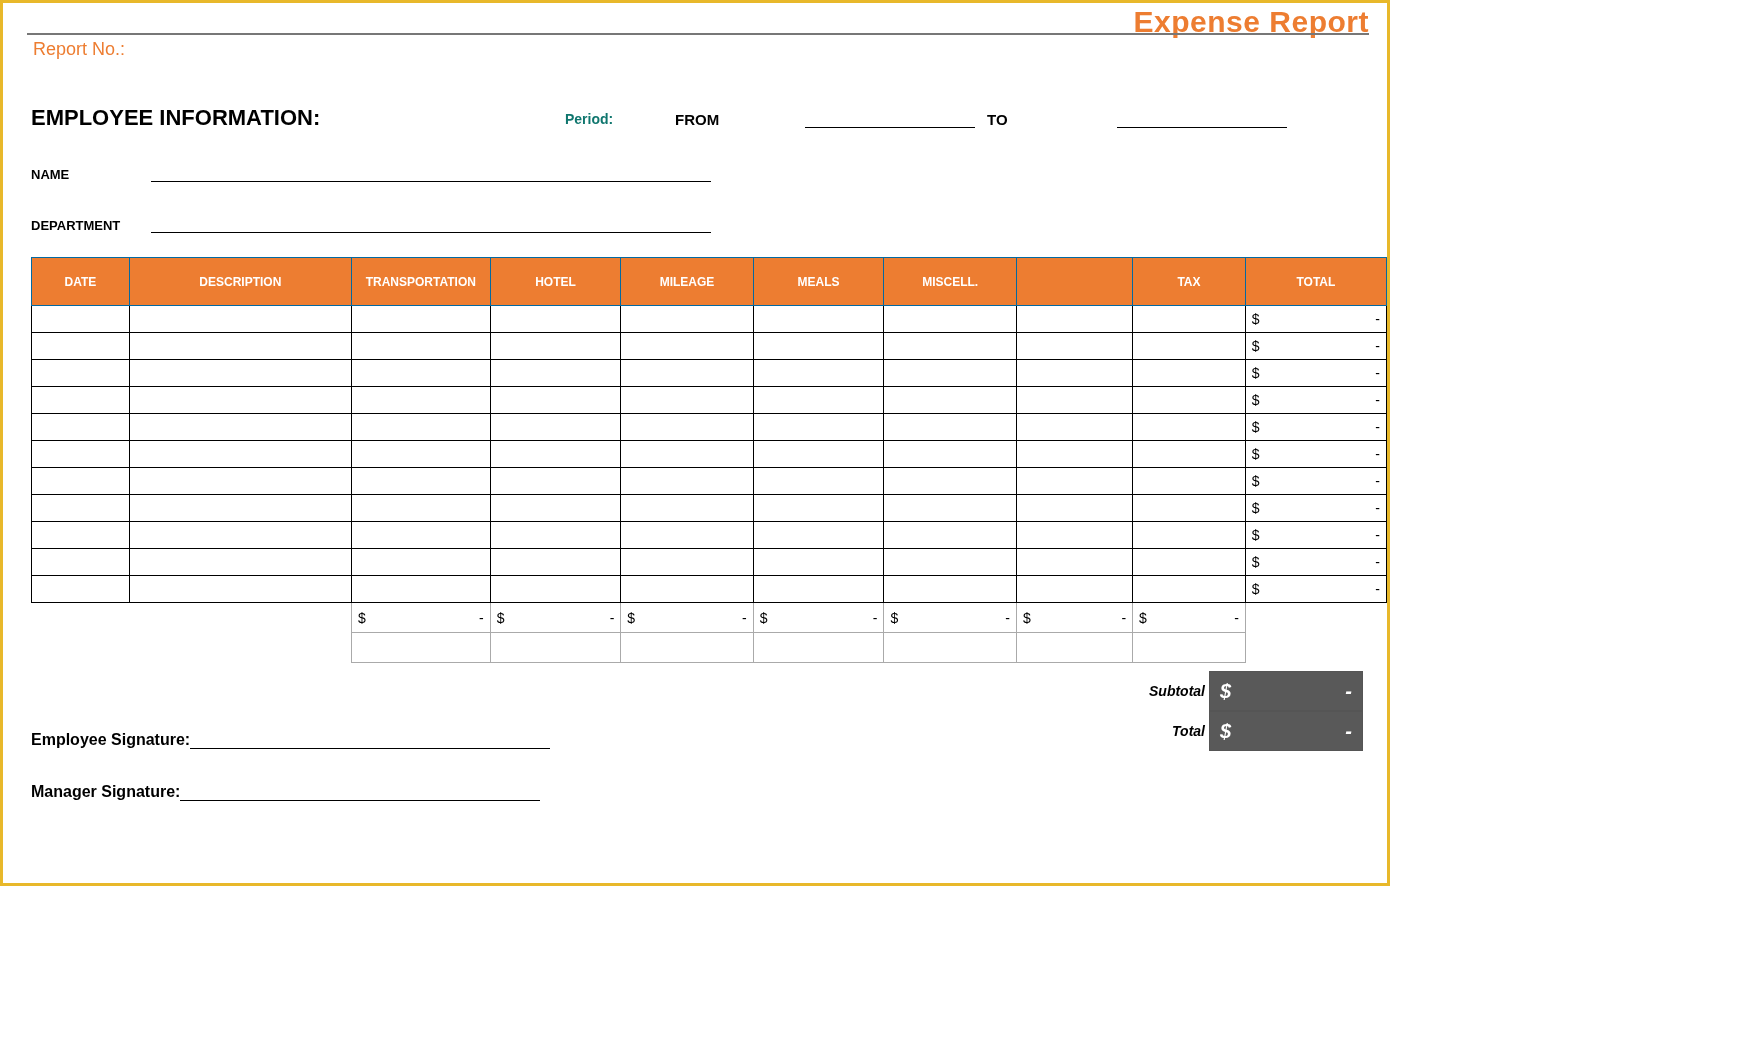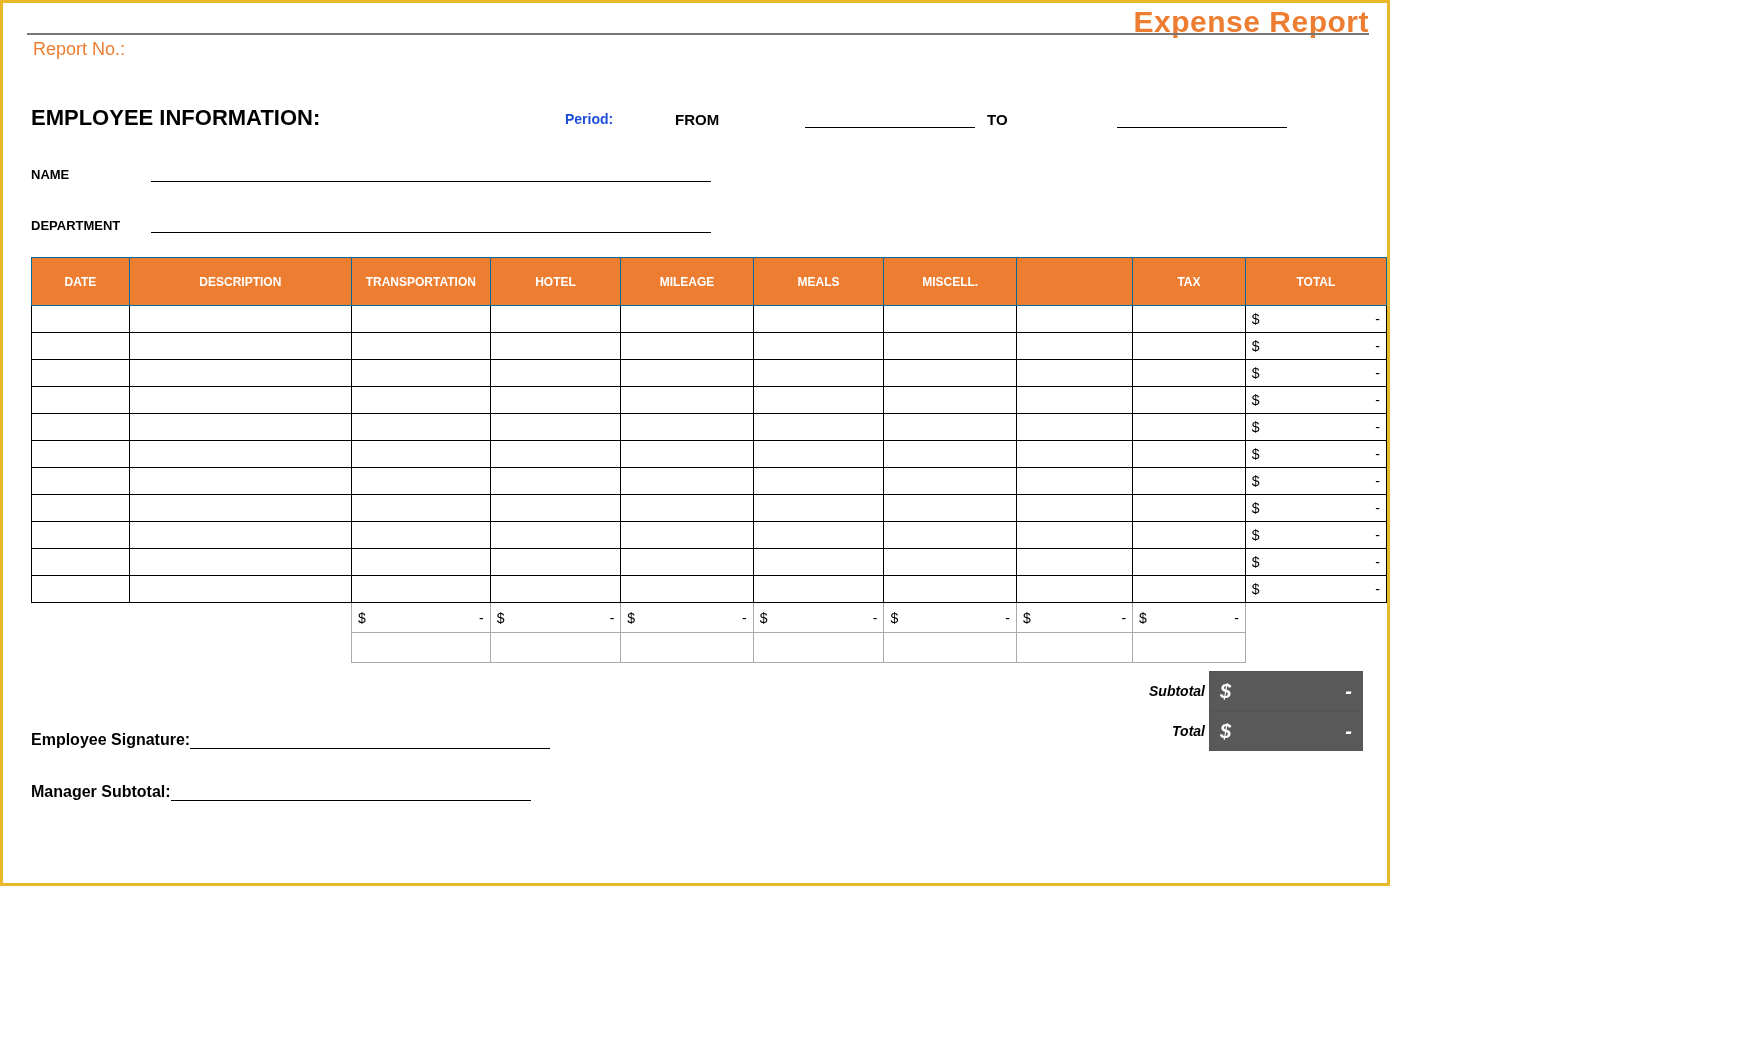--- a/index.html
+++ b/index.html
@@ -69,21 +69,21 @@
     width: 560px;
     height: 16px;
   }
   .period-block {
     position: absolute;
     top: 108px;
     right: 100px;
     display: flex;
   }
   .period-label {
-    color: #1d4ed8;
+    color: #0f766e;
     font-size: 14px;
     font-weight: 700;
     width: 110px;
   }
   .fromto {
     display: flex;
     gap: 12px;
   }
   .ft-row {
     display: flex;
@@ -515,18 +515,18 @@
       </div>
     </div>
   </div>
 
   <div class="sig-block">
     <div class="sig-row">
       <span class="sig-label">Employee Signature:</span>
       <div class="sig-line"></div>
     </div>
     <div class="sig-row">
-      <span class="sig-label">Manager Subtotal:</span>
+      <span class="sig-label">Manager Signature:</span>
       <div class="sig-line"></div>
     </div>
   </div>
 
 </div>
 
 </body></html>

